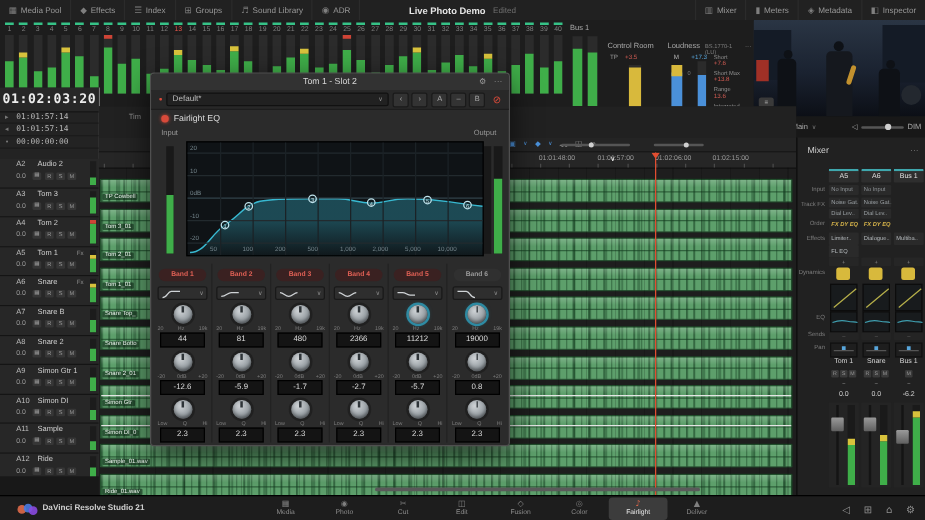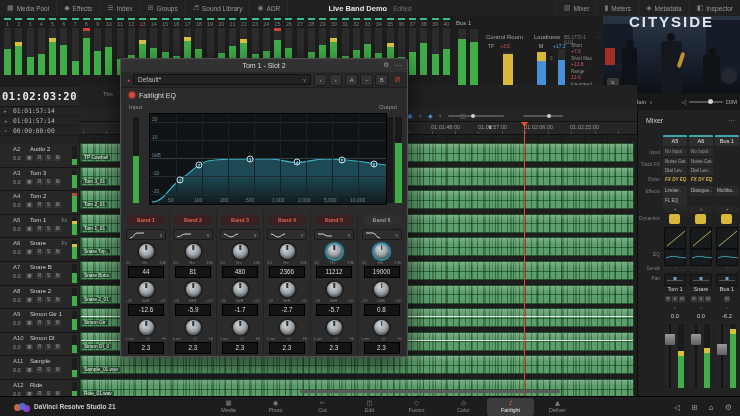--- a/index.html
+++ b/index.html
@@ -54,21 +54,21 @@
   #viewer .sax{position:absolute;width:4px;height:16px;background:#c2912e;border-radius:2px;transform:rotate(18deg)}
   #viewer .banner{position:absolute;background:#a03026}
   #viewer .badge{position:absolute;background:#3a3a3a;border-radius:2px;color:#bbb;font-size:5px;line-height:8px;text-align:center}
 
   
   #monitor-row{left:603px;top:95px;width:137px;height:13px;display:flex;align-items:center;gap:3px;color:#a9a9a9;font-size:6px;padding:0 3px;box-sizing:border-box}
   .mr-line{height:2px;background:#555;border-radius:1px;position:relative}
   .mr-dot{position:absolute;top:-2px;width:5px;height:5px;border-radius:50%;background:#cfcfcf}
 
   
-  #left-panel{left:0;top:87px;width:79px;height:311px;background:#232323;border-right:5px solid #737373;overflow:hidden}
+  #left-panel{left:0;top:70px;width:79px;height:311px;background:#232323;border-right:1px solid #737373;overflow:hidden}
   #tc-main{position:absolute;left:0;top:0;width:79px;height:19px;background:#272727;border-bottom:1px solid #141414;
            font-family:"DejaVu Sans Mono",monospace;font-size:10.5px;font-weight:bold;color:#ececec;text-align:center;line-height:19px;letter-spacing:.5px}
   .inforow{position:absolute;left:0;width:79px;height:10px;display:flex;align-items:center;gap:2px;padding-left:4px;box-sizing:border-box;border-bottom:1px solid #1b1b1b}
   .inforow .ricon{font-size:5.5px;color:#777;width:7px}
   .inforow .rtc{font-family:"DejaVu Sans Mono",monospace;font-size:6.3px;color:#b9b9b9}
   .trow{position:absolute;left:0;width:79px;background:#272727;border-bottom:1px solid #141414}
   .trk-id{position:absolute;left:13px;top:2px;font-size:6px;color:#bdbdbd}
   .trk-name{position:absolute;left:30px;top:2px;font-size:6px;color:#cfcfcf;white-space:nowrap}
   .trk-fx{position:absolute;right:12px;top:2px;font-size:5px;color:#8a8a8a}
   .trk-gain{position:absolute;left:13px;top:11px;font-size:5.5px;color:#9a9a9a}
@@ -200,21 +200,21 @@
         <div class="tb-item">
           <div class="tb-ic ic">♬</div>
           <div>Sound Library</div>
         </div>
         <div class="tb-item">
           <div class="tb-ic ic">◉</div>
           <div>ADR</div>
         </div>
       </div>
     <div id="title-wrap">
-      <span id="proj-title">Live Band Demo</span>
+      <span id="proj-title">Live Photo Demo</span>
       <span id="proj-status">Edited</span>
     </div>
     <div class="tb-group" id="tb-right">
         <div class="tb-item">
           <div class="tb-ic ic">▥</div>
           <div>Mixer</div>
         </div>
         <div class="tb-item">
           <div class="tb-ic ic">▮</div>
           <div>Meters</div>
@@ -568,21 +568,20 @@
       <div id="loud-btns" style="position:absolute;left:2px;top:62px;display:flex;gap:3px">
           <div class="pill-btn">Pause</div>
           <div class="pill-btn">Reset</div>
         </div>
     </div>
   </div>
 
   <div id="viewer" class="abs">
     <div class="bld" style="left:0;top:8px;width:30px;height:40px"></div>
     <div class="bld" style="left:103px;top:4px;width:34px;height:46px"></div>
-    <div class="bigtxt">CITYSIDE</div>
     <div class="banner" style="left:2px;top:32px;width:10px;height:17px"></div>
     <div class="head" style="left:24px;top:24px"></div>
     <div class="fig" style="left:19px;top:31px;width:15px;height:46px"></div>
     <div class="head" style="left:64px;top:17px;width:8px;height:8px"></div>
     <div class="fig" style="left:58px;top:25px;width:21px;height:52px;background:#15181e"></div>
     <div class="sax" style="left:76px;top:36px"></div>
     <div class="head" style="left:106px;top:32px"></div>
     <div class="fig" style="left:100px;top:39px;width:17px;height:38px"></div>
     <div style="position:absolute;left:118px;top:52px;width:16px;height:16px;border-radius:50%;background:#23282f"></div>
     <div class="badge" style="left:4px;top:62px;width:12px;height:8px">≡</div>

